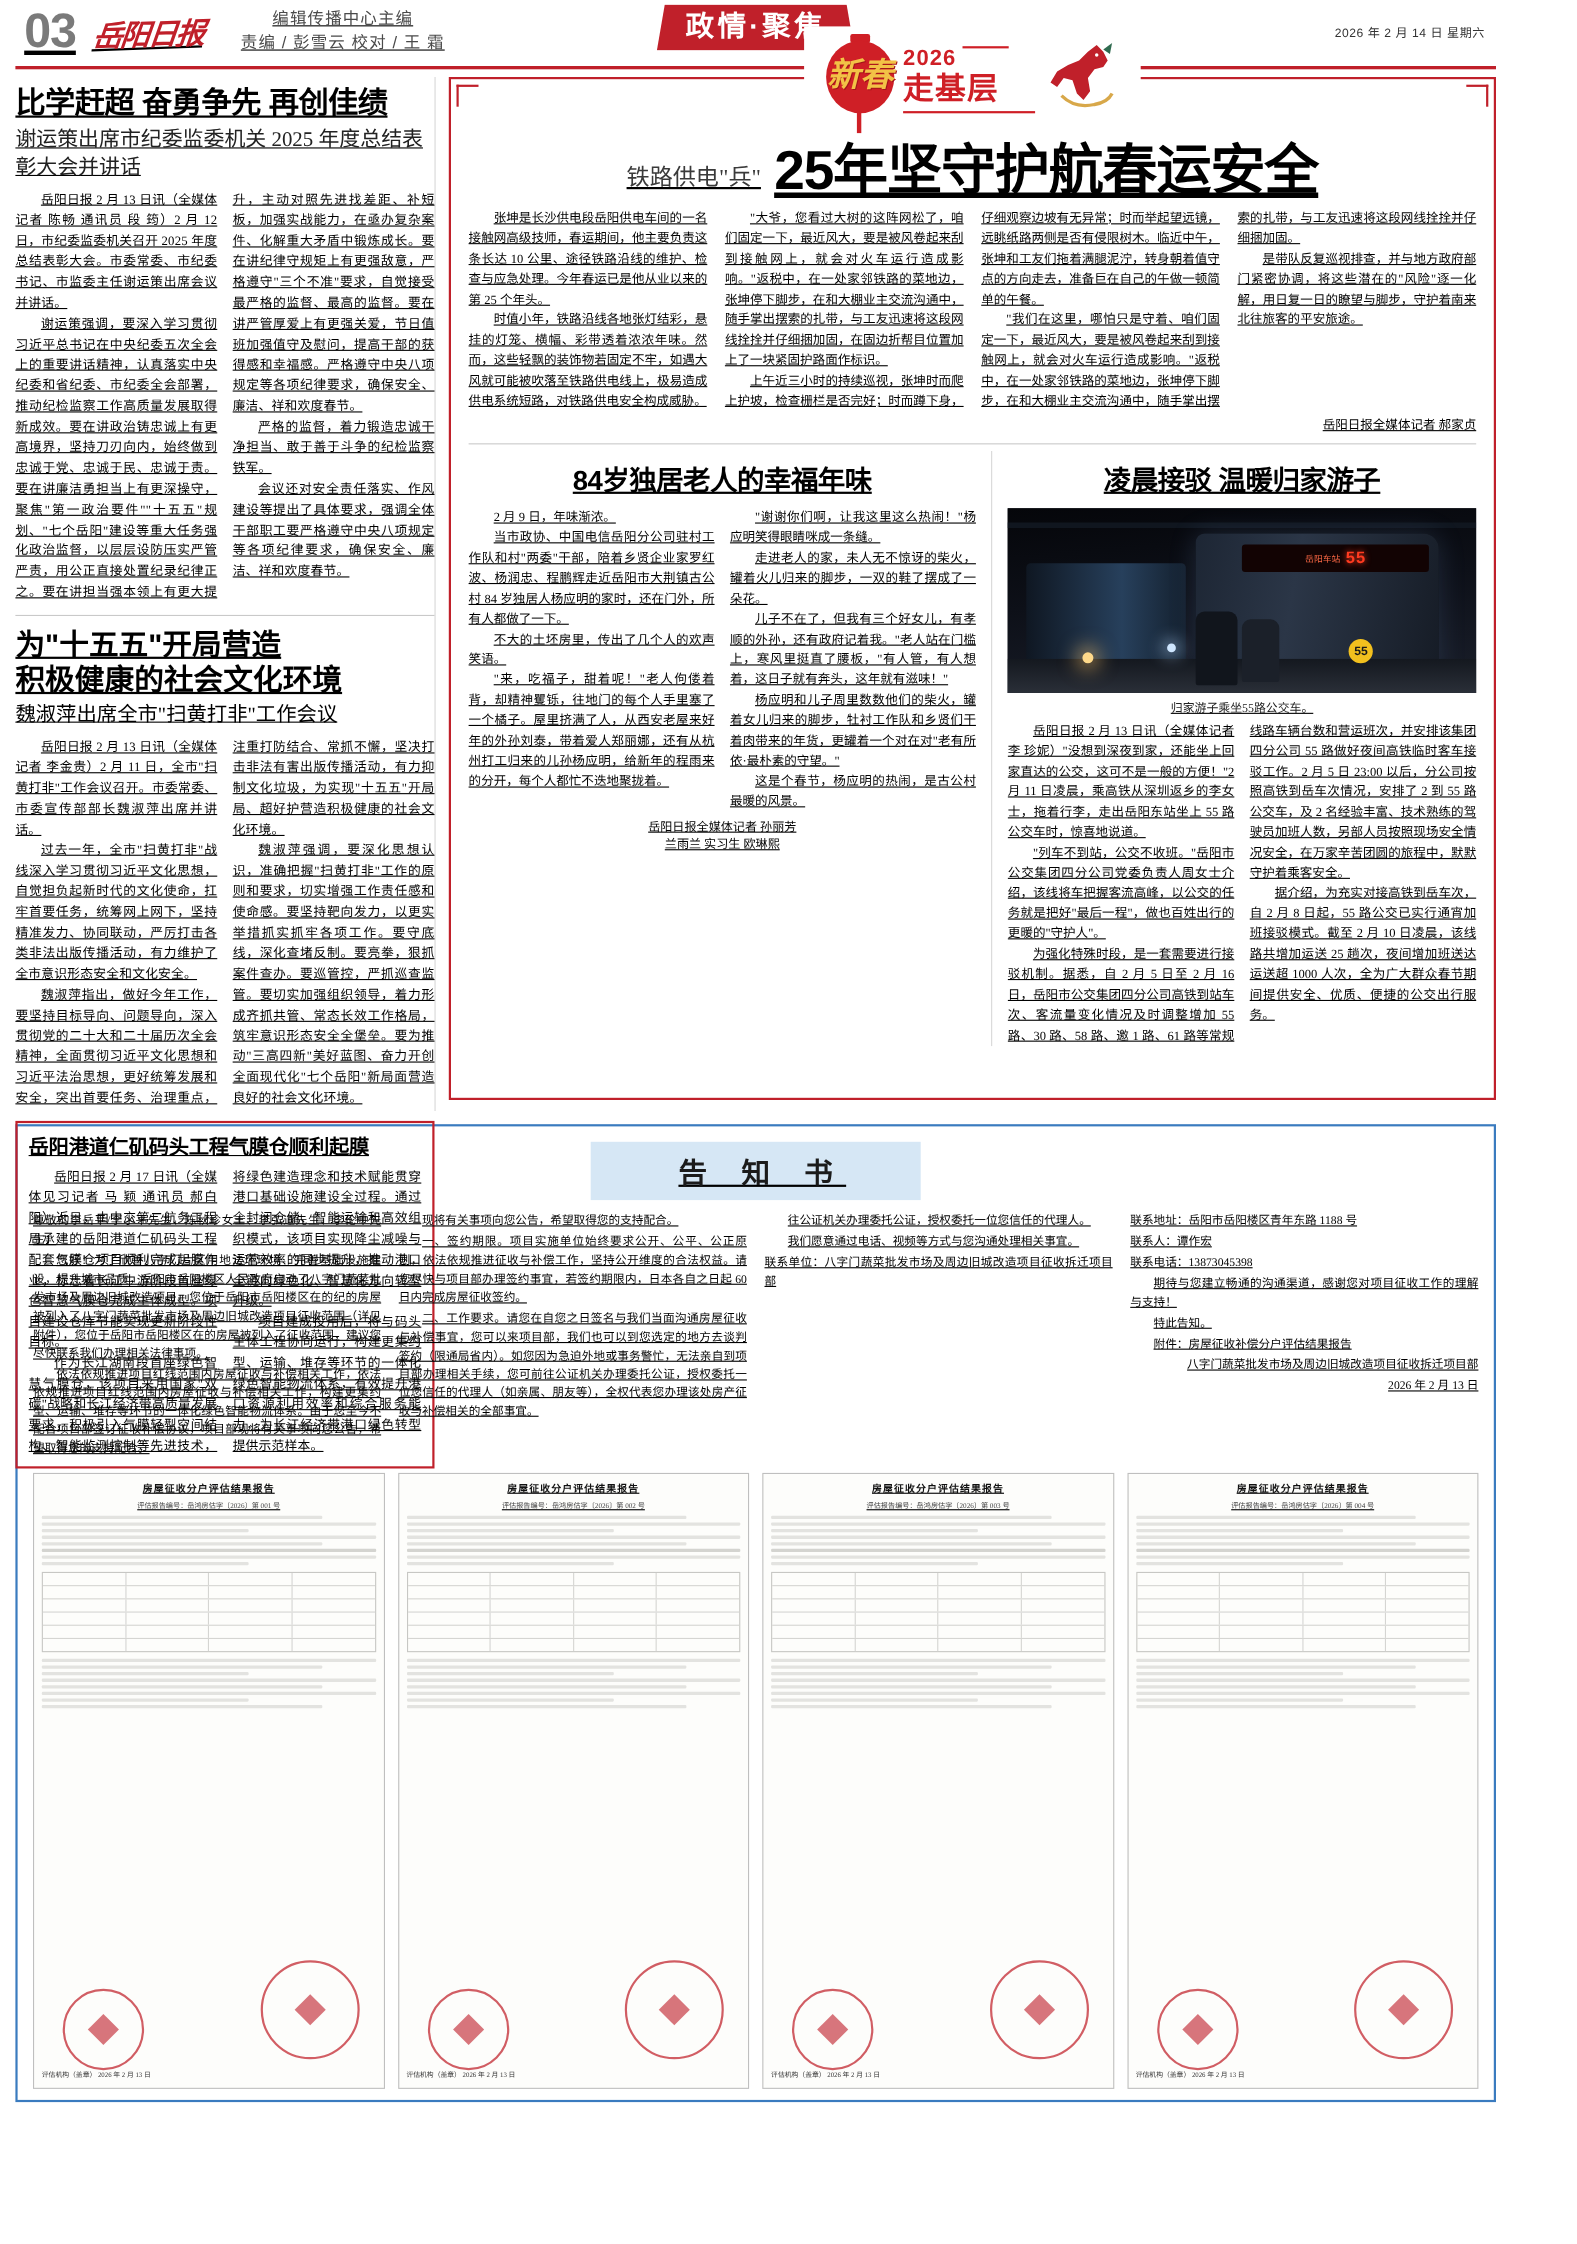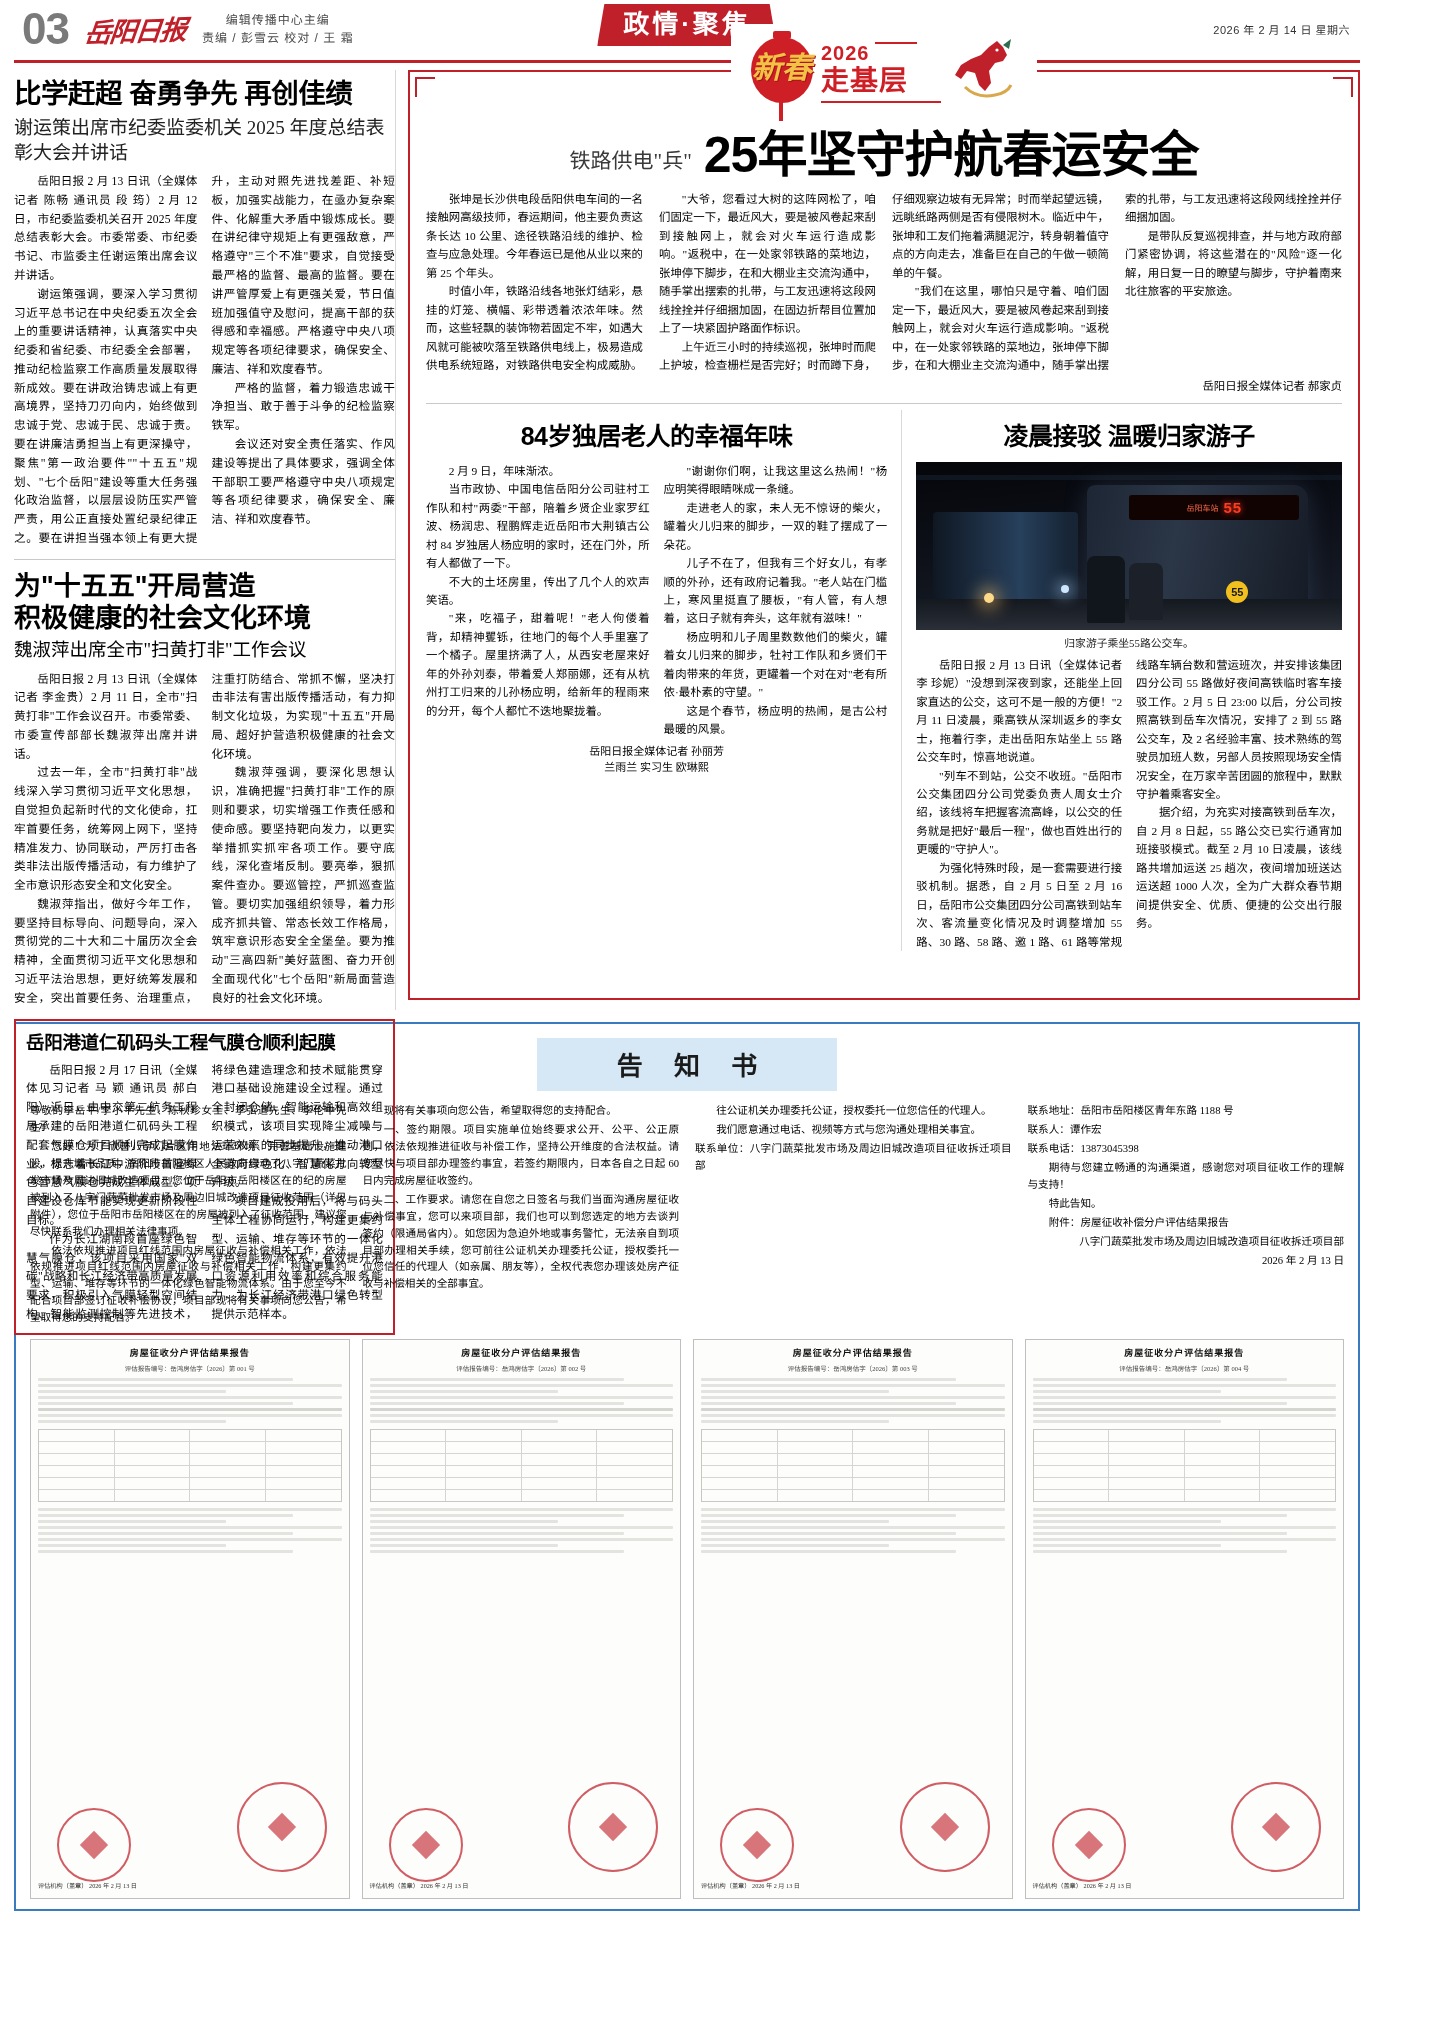--- a/index.html
+++ b/index.html
@@ -5,27 +5,27 @@
 <style>
   html,body{margin:0;padding:0;}
   body{
     width:1434px;height:2040px;
     background:#ffffff;
     font-family:"Liberation Serif","DejaVu Serif",serif;
     color:#000;
     overflow:hidden;
     position:relative;
   }
-  .page{width:1374px;height:2040px;position:relative;box-sizing:border-box;padding:0 14px;}
+  .page{width:1374px;height:2040px;position:relative;box-sizing:border-box;padding:0 14px;text-decoration:underline;}
 
   
   .masthead{height:58px;display:flex;align-items:center;position:relative;}
   .folio{font-family:"Liberation Sans",sans-serif;font-size:44px;font-weight:bold;color:#7a7a7a;letter-spacing:-1px;line-height:1;margin-left:8px;}
   .paper-logo{margin-left:16px;color:#c0202a;font-family:"Liberation Serif",serif;font-size:27px;font-weight:bold;font-style:italic;letter-spacing:-2px;transform:skewX(-8deg) rotate(-2deg);white-space:nowrap;}
-  .editors{margin-left:17px;font-family:"Liberation Sans",sans-serif;font-size:12px;color:#4a4a4a;line-height:1.5;text-align:center;}
+  .editors{margin-left:34px;font-family:"Liberation Sans",sans-serif;font-size:15px;color:#4a4a4a;line-height:1.5;text-align:center;}
   .editors div{white-space:nowrap;letter-spacing:1px;}
   .section-flag{
     position:absolute;left:50%;transform:translateX(-50%);top:4px;
     background:#c0202a;color:#fff;font-family:"Liberation Sans",sans-serif;
     font-size:26px;font-weight:bold;letter-spacing:3px;
     padding:7px 26px 9px 26px;line-height:1;
     clip-path:polygon(4% 0,96% 0,100% 100%,0% 100%);
   }
   .issue-date{position:absolute;right:10px;font-family:"Liberation Sans",sans-serif;font-size:11px;color:#333;letter-spacing:.5px;}
 

